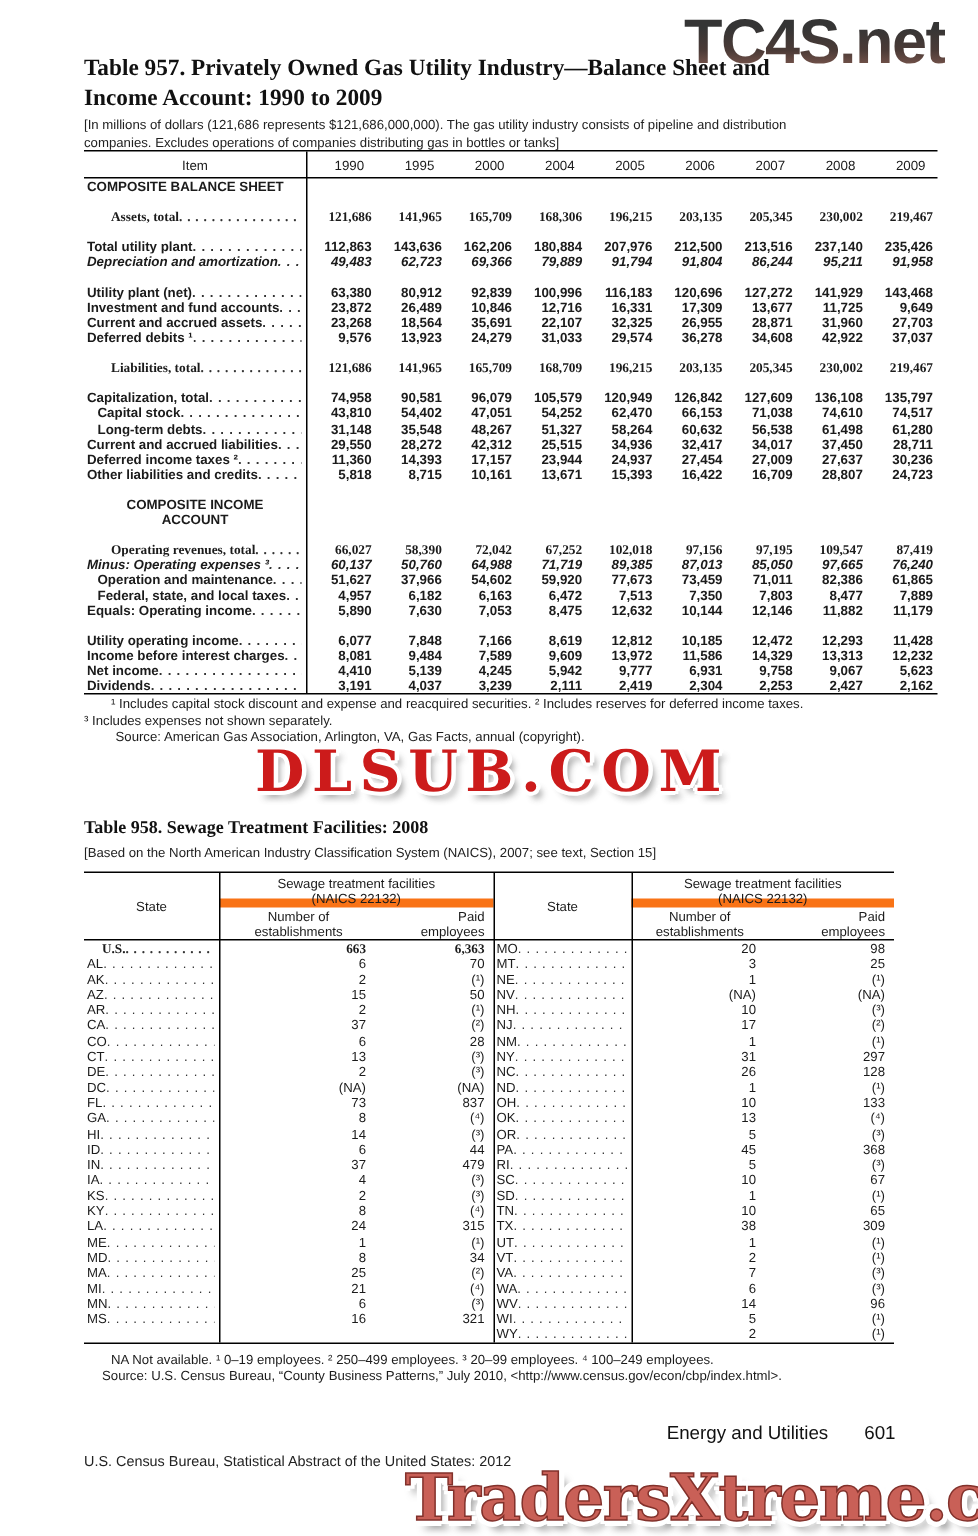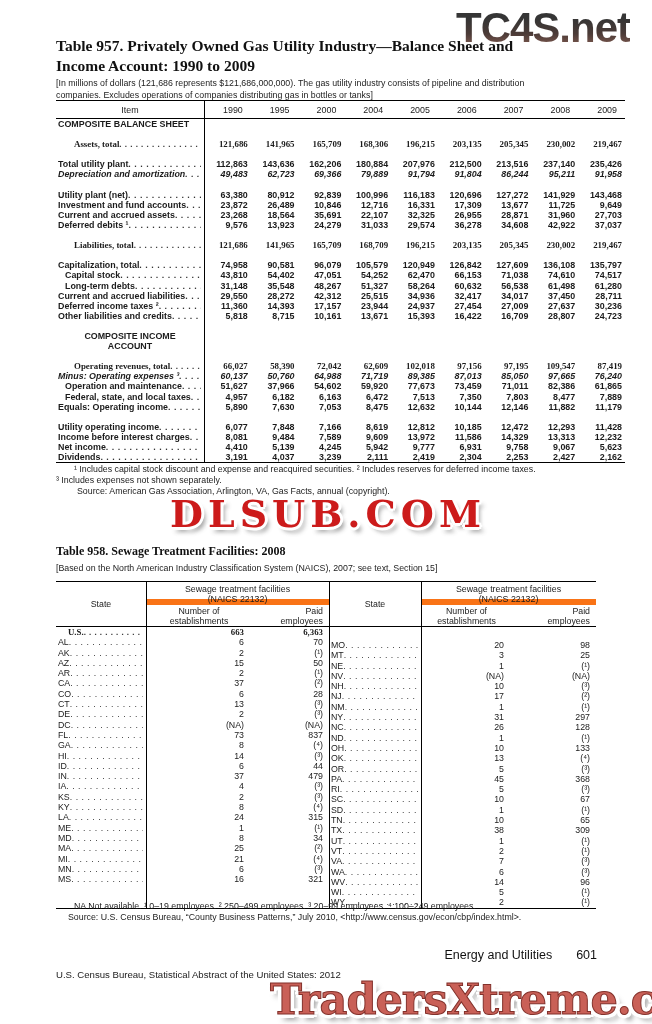--- a/index.html
+++ b/index.html
@@ -48,21 +48,21 @@
   .t958-head{display:flex;height:44px;border-bottom:1px solid #000;}
   .t958-half{display:grid;grid-template-rows:23px 21px;}
   .t958-half-l{width:273px;grid-template-columns:90px 106px 77px;}
   .t958-half-r{width:267px;grid-template-columns:92px 91px 84px;}
   .h-state{grid-row:1/3;grid-column:1;display:flex;align-items:center;justify-content:center;}
   .h-group{grid-row:1;grid-column:2/4;text-align:center;border-bottom:6px solid #f97316;padding-top:2px;line-height:10px;}
   .h-estab{grid-row:2;grid-column:2;text-align:center;line-height:10px;padding-top:1px;}
   .h-paid{grid-row:2;grid-column:3;text-align:right;padding-right:6px;line-height:10px;padding-top:1px;}
   .t958-body{display:flex;}
   .t958-col-l{width:273px;}
-  .t958-col-r{width:267px;margin-top:13px;}
+  .t958-col-r{width:267px;}
   .t958-row{display:grid;height:10.3px;line-height:10.3px;}
   .t958-col-l .t958-row{grid-template-columns:90px 106px 77px;}
   .t958-col-r .t958-row{grid-template-columns:92px 91px 84px;}
   .t958-row .cell-estab{text-align:right;padding-right:8px;white-space:nowrap;}
   .t958-row .cell-paid{text-align:right;padding-right:6px;white-space:nowrap;}
   .t958-row.rt-bold .cell-label{padding-left:12px;}
   .vr958-a{left:90px;}
   .vr958-b{left:273px;}
   .vr958-c{left:365px;}
   .t958-foot{position:absolute;left:56px;top:901px;width:560px;font-size:8.8px;line-height:11px;}
@@ -338,21 +338,21 @@
         </div>
         <div class="t957-row rt-blank"></div>
         <div class="t957-row rt-bold">
           <div class="cell-label">
             <span class="lbl">Operating revenues, total</span>
             <span class="dots"></span>
           </div>
           <div class="cell-val">66,027</div>
           <div class="cell-val">58,390</div>
           <div class="cell-val">72,042</div>
-          <div class="cell-val">62,609</div>
+          <div class="cell-val">67,252</div>
           <div class="cell-val">102,018</div>
           <div class="cell-val">97,156</div>
           <div class="cell-val">97,195</div>
           <div class="cell-val">109,547</div>
           <div class="cell-val">87,419</div>
         </div>
         <div class="t957-row rt-italic">
           <div class="cell-label">
             <span class="lbl">Minus: Operating expenses ³</span>
             <span class="dots"></span>

